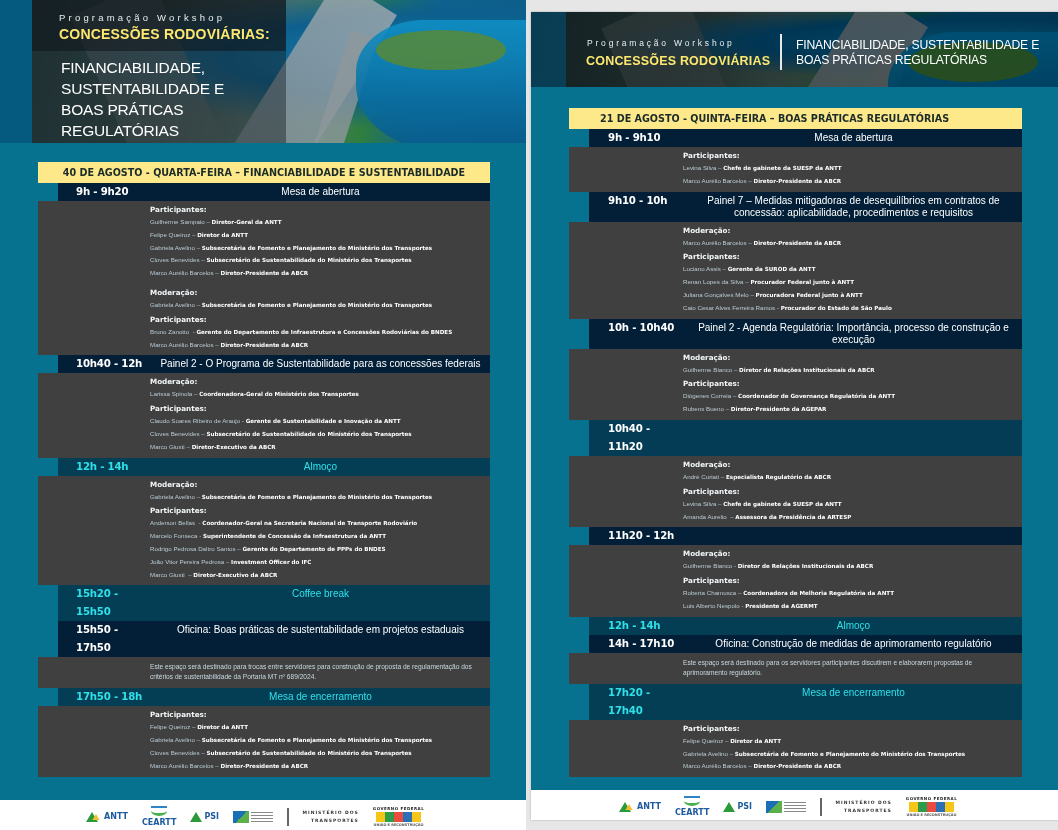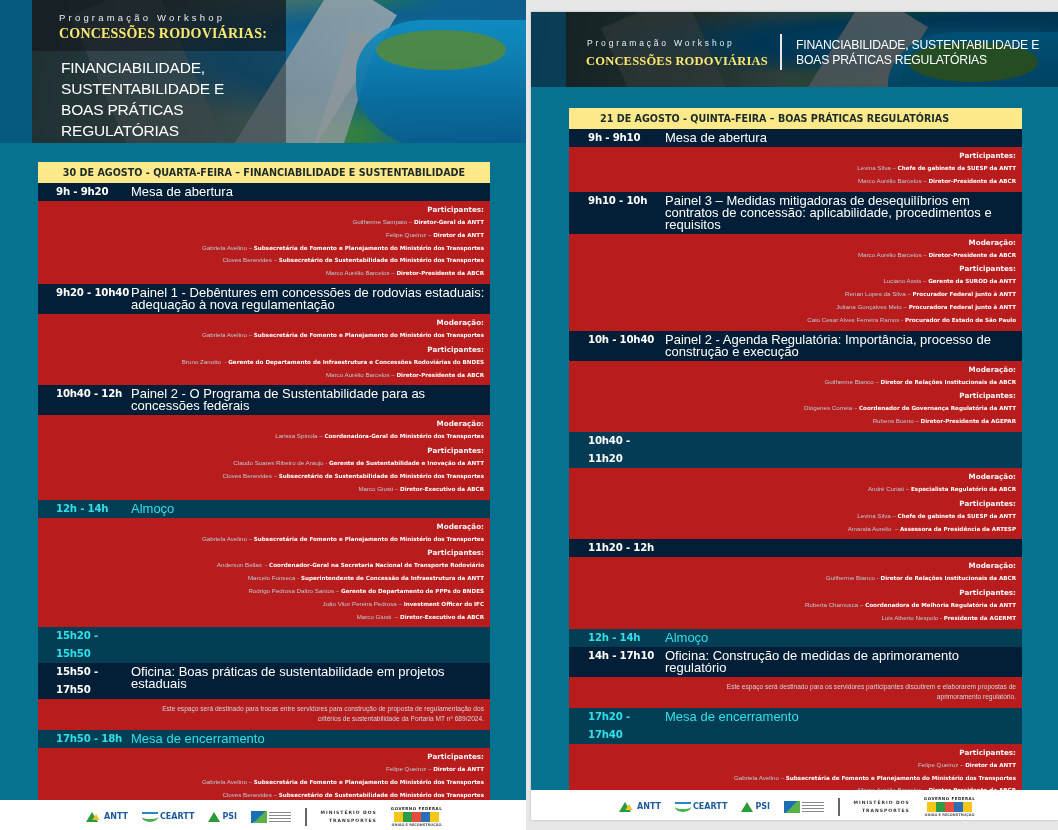--- a/index.html
+++ b/index.html
@@ -21,68 +21,68 @@
   .hero .road1 { position: absolute; left: 52%; top: -20px; width: 70px; height: 220px; background: linear-gradient(#9aa6ad,#7f8c93); transform: rotate(32deg); opacity: .85; }
   .hero .road2 { position: absolute; left: 62%; top: 30px; width: 28px; height: 160px; background: #8d979b; transform: rotate(18deg); opacity: .8; }
   .hero .road3 { position: absolute; left: 20%; top: -10px; width: 90px; height: 190px; background: #5e6a6d; transform: rotate(-24deg); opacity: .6; }
   .hero .lake { position: absolute; right: 0; top: 20px; width: 170px; height: 130px; border-radius: 40% 0 0 50%; background: linear-gradient(#0f8fc5,#075a8a); opacity: .9; }
   .hero .grass { position: absolute; right: 20px; top: 30px; width: 130px; height: 40px; border-radius: 50%; background: #5b8a2f; opacity: .8; }
   .hero .sidebar-strip { position: absolute; left: 0; top: 0; width: 32px; height: 100%; background: #055a80; }
   .page.left .hero .title-box { position: absolute; left: 32px; top: 0; width: 254px; height: 143px; background: rgba(20,30,35,0.45); }
   .page.left .hero .title-top { position: absolute; left: 32px; top: 0; width: 254px; height: 51px; background: rgba(15,20,25,0.55); }
 
   .kicker { color: #e8eef0; letter-spacing: 3.2px; font-size: 9.5px; }
-  .brand { color: #fde86f; font-weight: bold; font-family: Liberation Serif, serif; font-size: 13.5px; letter-spacing: 0.2px; }
+  .brand { color: #fde86f; font-weight: bold; font-family: Liberation Sans, sans-serif; font-size: 13.5px; letter-spacing: 0.2px; }
   .page.left .kicker { position: absolute; left: 59px; top: 12px; }
   .page.left .brand { position: absolute; left: 59px; top: 26px; font-size: 14px; }
   .page.left .subtitle { position: absolute; left: 61px; top: 57px; color: #fff; font-size: 15.5px; line-height: 21px; width: 190px; letter-spacing: -0.2px; }
   .page.right .hero-text { position: absolute; left: 0; top: 0; width: 100%; height: 75px; }
   .page.right .kicker { position: absolute; left: 56px; top: 26px; font-size: 8.5px; letter-spacing: 2.8px; }
   .page.right .brand { position: absolute; left: 55px; top: 42px; font-size: 12.5px; text-align: center; }
   .page.right .divider { position: absolute; left: 249px; top: 22px; width: 1.5px; height: 36px; background: #e8e8e8; }
   .page.right .subtitle { position: absolute; left: 265px; top: 26px; color: #fff; font-size: 12.2px; line-height: 15px; width: 260px; letter-spacing: -0.2px; }
   .page.right .sidebar-strip { width: 35px; }
 
   
   .schedule { position: absolute; border-radius: 9px; }
   .page.left .schedule { left: 38px; top: 162px; width: 452px; }
   .page.right .schedule { left: 38px; top: 96px; width: 453px; }
 
   .day-banner { background: #fde98a; color: #1b2b29; font-weight: bold; font-size: 9.6px; height: 21px; line-height: 21px; font-family: "DejaVu Sans", sans-serif; letter-spacing: 0; }
   .page.left .day-banner { text-align: center; }
   .page.right .day-banner { padding-left: 31px; }
 
-  .slot { display: flex; background: #021f37; color: #fff; min-height: 18px; align-items: flex-start; }
+  .slot { display: flex; background: #021f37; color: #fff; min-height: 18px; align-items: flex-start; margin-left: 20px; }
   .slot .time { width: 93px; padding-left: 18px; font-weight: bold; font-family: "DejaVu Sans", sans-serif; font-size: 10.2px; line-height: 18px; flex: none; letter-spacing: -0.2px; }
   .page.right .slot .time { width: 96px; padding-left: 19px; }
-  .slot .title { font-size: 13px; line-height: 12px; padding: 3px 0 3px 0; flex: 1; }
+  .slot .title { font-size: 10px; line-height: 12px; padding: 3px 0 3px 0; flex: 1; text-align: center; }
   .slot.break { background: #043e55; }
   .slot.break .time, .slot.break .title { color: #2fe0e8; }
 
-  .details { background: #b91c1c; padding: 3px 6px 4px 112px; color: #e6eef2; text-align: right; }
+  .details { background: #404040; padding: 3px 6px 4px 112px; color: #e6eef2; }
   .page.right .details { padding-left: 114px; }
   .details .role-label { font-weight: bold; font-size: 7.2px; line-height: 12px; color: #f2f6f8; font-family: "DejaVu Sans", sans-serif; }
   .details .person { font-size: 6.2px; line-height: 11.8px; white-space: nowrap; }
   .details .person .name { color: #b9cbd4; }
   .details .person .role { color: #fff; font-weight: bold; font-family: "DejaVu Sans", sans-serif; font-size: 5.6px; }
   .details .note { font-size: 6.6px; line-height: 10px; color: #c9d8df; padding: 2px 0; }
   .group + .group { margin-top: 2px; }
 
   
   .footer { position: absolute; left: 0; width: 100%; height: 30px; background: #fff; }
   .page.left .footer { top: 800px; }
   .page.right .footer { top: 778px; }
   .logos { position: absolute; top: 6px; display: flex; align-items: center; gap: 14px; }
   .page.left .logos { left: 86px; }
   .page.right .logos { left: 88px; }
   .logo { display: flex; align-items: center; gap: 2px; font-weight: bold; font-family: "DejaVu Sans", sans-serif; font-size: 8px; }
   .logo .tri { width: 0; height: 0; border-left: 6px solid transparent; border-right: 6px solid transparent; border-bottom: 10px solid #2b9a3b; position: relative; }
   .logo .tri.yellow { border-bottom-color: #f2c12e; }
   .logo.antt { color: #1d5a9e; }
-  .logo.ceartt { color: #1d5a9e; }
+  .logo.ceartt { color: #1d5a9e; flex-direction: column; }
   .logo.psi { color: #1d5a9e; }
   .logo .wave { width: 16px; height: 10px; border-bottom: 3px solid #4ab04d; border-top: 2px solid #2f84c8; border-radius: 0 0 50% 50%; }
   .logo.rodovias .box { width: 16px; height: 12px; background: linear-gradient(135deg,#1a6fb5 50%,#5cb04b 50%); }
   .logo.rodovias .txt { width: 22px; height: 10px; background: repeating-linear-gradient(#888 0 1px, transparent 1px 3px); }
   .vsep { width: 1.5px; height: 18px; background: #666; }
   .logo.mt { font-size: 4.5px; color: #333; letter-spacing: 1px; flex-direction: column; align-items: flex-end; line-height: 6px; font-weight: bold; }
   .logo.gov { flex-direction: column; align-items: center; gap: 1px; }
   .logo.gov .gtop { font-size: 4px; color: #222; letter-spacing: .5px; }
   .logo.gov .brasil { display: flex; height: 10px; }
   .logo.gov .brasil span { width: 9px; height: 10px; display: block; }
@@ -101,43 +101,39 @@
       <div class="lake"></div>
         <div class="grass"></div>
       <div class="sidebar-strip"></div>
       <div class="title-box"></div>
       <div class="title-top"></div>
       <div class="kicker">Programação Workshop</div>
       <div class="brand">CONCESSÕES RODOVIÁRIAS:</div>
       <div class="subtitle">FINANCIABILIDADE, SUSTENTABILIDADE E BOAS PRÁTICAS REGULATÓRIAS</div>
     </div>
     <div class="schedule">
-      <div class="day-banner">30 DE AGOSTO - QUARTA-FEIRA – FINANCIABILIDADE E SUSTENTABILIDADE</div>
+      <div class="day-banner">40 DE AGOSTO - QUARTA-FEIRA – FINANCIABILIDADE E SUSTENTABILIDADE</div>
       <div class="slots">
           <div class="slot-block">
             <div class="slot">
               <div class="time">9h - 9h20</div>
               <div class="title">Mesa de abertura</div>
             </div>
             <div class="details">
               <div class="group">
                 <div class="role-label">Participantes:</div>
                 <div class="person"><span class="name">Guilherme Sampaio</span><span class="name" style="white-space: pre;"> – </span><span class="role">Diretor-Geral da ANTT</span></div>
                 <div class="person"><span class="name">Felipe Queiroz</span><span class="name" style="white-space: pre;"> – </span><span class="role">Diretor da ANTT</span></div>
                 <div class="person"><span class="name">Gabriela Avelino</span><span class="name" style="white-space: pre;"> – </span><span class="role">Subsecretária de Fomento e Planejamento do Ministério dos Transportes</span></div>
                 <div class="person"><span class="name">Cloves Benevides</span><span class="name" style="white-space: pre;"> – </span><span class="role">Subsecretário de Sustentabilidade do Ministério dos Transportes</span></div>
                 <div class="person"><span class="name">Marco Aurélio Barcelos</span><span class="name" style="white-space: pre;"> – </span><span class="role">Diretor-Presidente da ABCR</span></div>
               </div>
             </div>
           </div>
           <div class="slot-block">
-            <div class="slot">
-              <div class="time">9h20 - 10h40</div>
-              <div class="title">Painel 1 - Debêntures em concessões de rodovias estaduais: adequação à nova regulamentação</div>
-            </div>
             <div class="details">
               <div class="group">
                 <div class="role-label">Moderação:</div>
                 <div class="person"><span class="name">Gabriela Avelino</span><span class="name" style="white-space: pre;"> – </span><span class="role">Subsecretária de Fomento e Planejamento do Ministério dos Transportes</span></div>
               </div>
               <div class="group">
                 <div class="role-label">Participantes:</div>
                 <div class="person"><span class="name">Bruno Zanotto</span><span class="name" style="white-space: pre;">  - </span><span class="role">Gerente do Departamento de Infraestrutura e Concessões Rodoviárias do BNDES</span></div>
                 <div class="person"><span class="name">Marco Aurélio Barcelos</span><span class="name" style="white-space: pre;"> – </span><span class="role">Diretor-Presidente da ABCR</span></div>
               </div>
@@ -179,20 +175,21 @@
                 <div class="person"><span class="name">Marcelo Fonseca</span><span class="name" style="white-space: pre;"> - </span><span class="role">Superintendente de Concessão da Infraestrutura da ANTT</span></div>
                 <div class="person"><span class="name">Rodrigo Pedrosa Daltro Santos</span><span class="name" style="white-space: pre;"> – </span><span class="role">Gerente do Departamento de PPPs do BNDES</span></div>
                 <div class="person"><span class="name">João Vitor Pereira Pedrosa</span><span class="name" style="white-space: pre;"> – </span><span class="role">Investment Officer do IFC</span></div>
                 <div class="person"><span class="name">Marco Giusti</span><span class="name" style="white-space: pre;">  – </span><span class="role">Diretor-Executivo da ABCR</span></div>
               </div>
             </div>
           </div>
           <div class="slot-block">
             <div class="slot break">
               <div class="time">15h20 - 15h50</div>
+              <div class="title">Coffee break</div>
             </div>
           </div>
           <div class="slot-block">
             <div class="slot">
               <div class="time">15h50 - 17h50</div>
               <div class="title">Oficina: Boas práticas de sustentabilidade em projetos estaduais</div>
             </div>
             <div class="details">
               <div class="note">Este espaço será destinado para trocas entre servidores para construção de proposta de regulamentação dos critérios de sustentabilidade da Portaria MT nº 689/2024.</div>
             </div>
@@ -280,21 +277,21 @@
               <div class="group">
                 <div class="role-label">Participantes:</div>
                 <div class="person"><span class="name">Levina Silva</span><span class="name" style="white-space: pre;"> – </span><span class="role">Chefe de gabinete da SUESP da ANTT</span></div>
                 <div class="person"><span class="name">Marco Aurélio Barcelos</span><span class="name" style="white-space: pre;"> – </span><span class="role">Diretor-Presidente da ABCR</span></div>
               </div>
             </div>
           </div>
           <div class="slot-block">
             <div class="slot">
               <div class="time">9h10 - 10h</div>
-              <div class="title">Painel 3 – Medidas mitigadoras de desequilíbrios em contratos de concessão: aplicabilidade, procedimentos e requisitos</div>
+              <div class="title">Painel 7 – Medidas mitigadoras de desequilíbrios em contratos de concessão: aplicabilidade, procedimentos e requisitos</div>
             </div>
             <div class="details">
               <div class="group">
                 <div class="role-label">Moderação:</div>
                 <div class="person"><span class="name">Marco Aurélio Barcelos</span><span class="name" style="white-space: pre;"> – </span><span class="role">Diretor-Presidente da ABCR</span></div>
               </div>
               <div class="group">
                 <div class="role-label">Participantes:</div>
                 <div class="person"><span class="name">Luciano Assis</span><span class="name" style="white-space: pre;"> – </span><span class="role">Gerente da SUROD da ANTT</span></div>
                 <div class="person"><span class="name">Renan Lopes da Silva</span><span class="name" style="white-space: pre;"> – </span><span class="role">Procurador Federal junto à ANTT</span></div>

